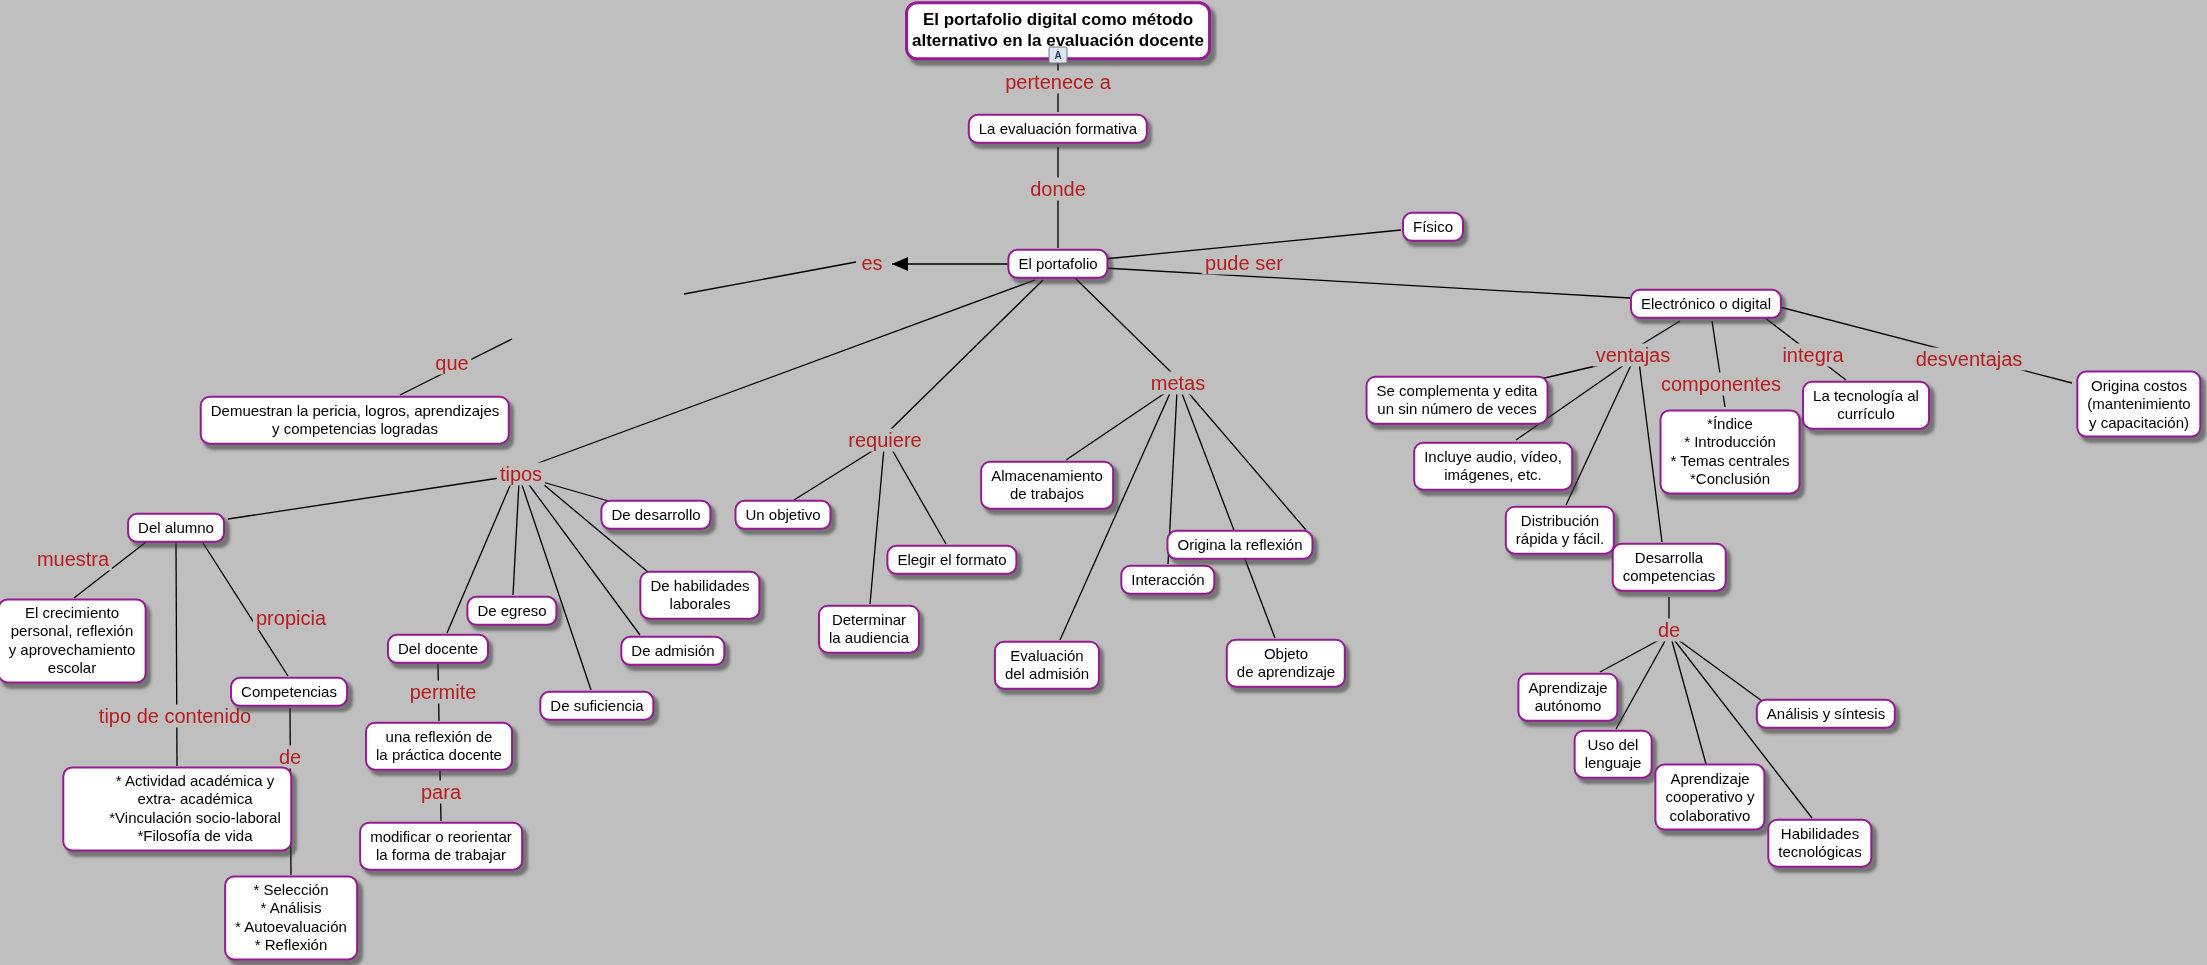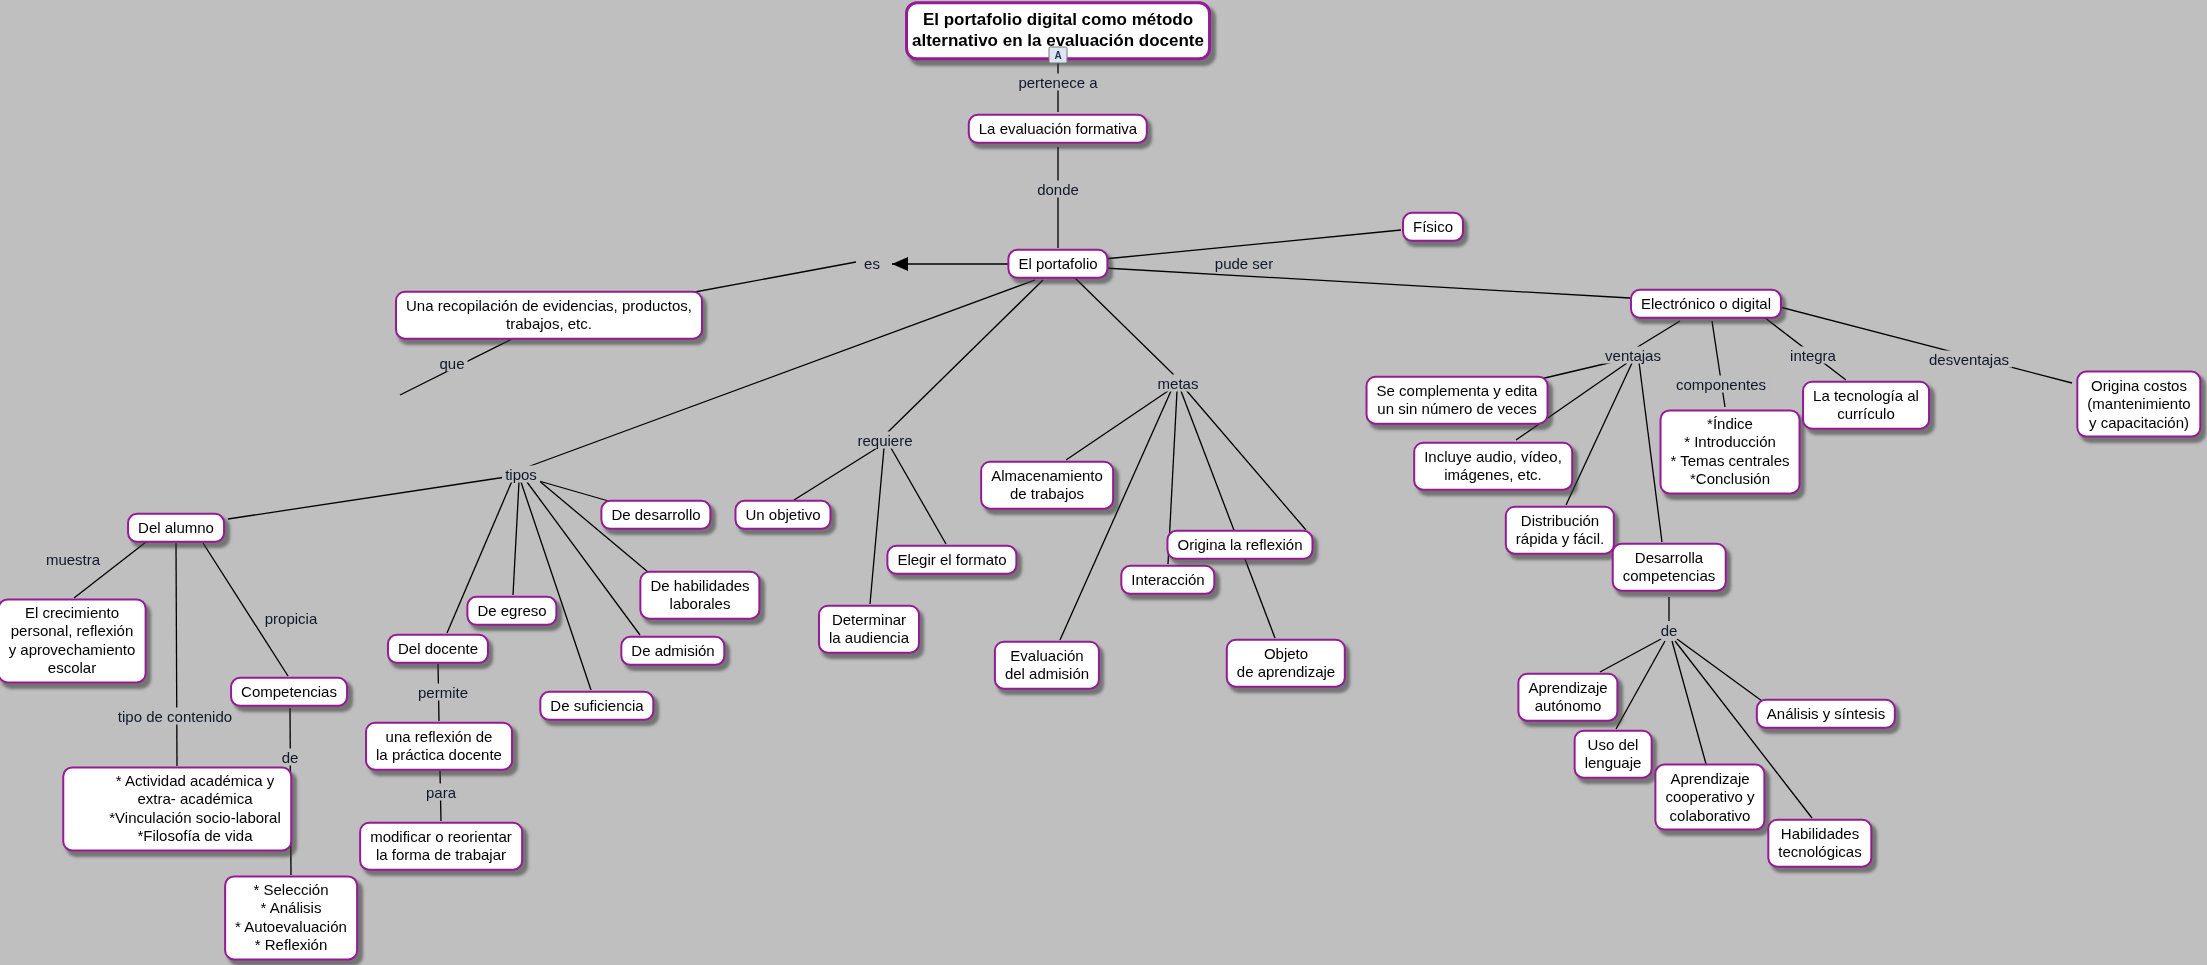--- a/index.html
+++ b/index.html
@@ -1,20 +1,20 @@
 <!DOCTYPE html>
 <html><head>
 <meta charset="utf-8">
 <style>
   html,body{margin:0;padding:0;background:#bfbfbf;}
   #canvas{position:relative;width:2207px;height:965px;background:#bfbfbf;overflow:hidden;
           font-family:"Liberation Sans",sans-serif;}
   #edge-layer{position:absolute;left:0;top:0;z-index:1;}
   .edge{stroke:#000;stroke-width:1.3px;}
-  .link-label{position:absolute;transform:translate(-50%,-50%);font-size:15px;color:#0f172a;
+  .link-label{position:absolute;transform:translate(-50%,-50%);font-size:20px;color:#b91c1c;
               background:#bfbfbf;padding:0 3px;z-index:2;white-space:nowrap;}
   .node{position:absolute;transform:translate(-50%,-50%);background:#fff;border:2px solid #951b95;
         border-radius:10px;padding:4px 9px;font-size:15px;line-height:1.22;text-align:center;
         white-space:pre-line;color:#000;box-shadow:4px 5px 3px rgba(55,55,55,.55);z-index:3;}
   .title-node{font-weight:bold;font-size:17px;border-width:3px;border-radius:12px;padding:6px 4px;}
   .annot-icon{position:absolute;transform:translate(-50%,-50%);width:17px;height:15px;
               background:#dce6f2;border:1px solid #777;border-radius:2px;font-size:10px;
               font-weight:bold;color:#223355;display:flex;align-items:center;justify-content:center;z-index:4;}
 </style>
 </head>
@@ -91,22 +91,22 @@
     <div class="link-label" style="left: 1721px; top: 384px;">componentes</div>
     <div class="link-label" style="left: 1813px; top: 355px;">integra</div>
     <div class="link-label" style="left: 1969px; top: 359px;">desventajas</div>
     <div class="link-label" style="left: 1669px; top: 630px;">de</div>
     <div class="node title-node" style="left: 1058px; top: 31px;">El portafolio digital como método
 alternativo en la evaluación docente</div>
     <div class="node" style="left: 1058px; top: 129px;">La evaluación formativa</div>
     <div class="node" style="left: 1058px; top: 264px;">El portafolio</div>
     <div class="node" style="left: 1433px; top: 227px;">Físico</div>
     <div class="node" style="left: 1706px; top: 304px;">Electrónico o digital</div>
-    <div class="node" style="left: 549px; top: 315px;">Una recopilación de evidencias, productos,
-trabajos, etc.</div>
+    <div class="node" style="left: 355px; top: 420px;">Demuestran la pericia, logros, aprendizajes
+y competencias logradas</div>
     <div class="node" style="left: 176px; top: 528px;">Del alumno</div>
     <div class="node" style="left: 72px; top: 641px;">El crecimiento
 personal, reflexión
 y aprovechamiento
 escolar</div>
     <div class="node" style="left: 289px; top: 692px;">Competencias</div>
     <div class="node" style="left: 177px; top: 809px; padding-left: 45px;">* Actividad académica y
 extra- académica
 *Vinculación socio-laboral
 *Filosofía de vida</div>

